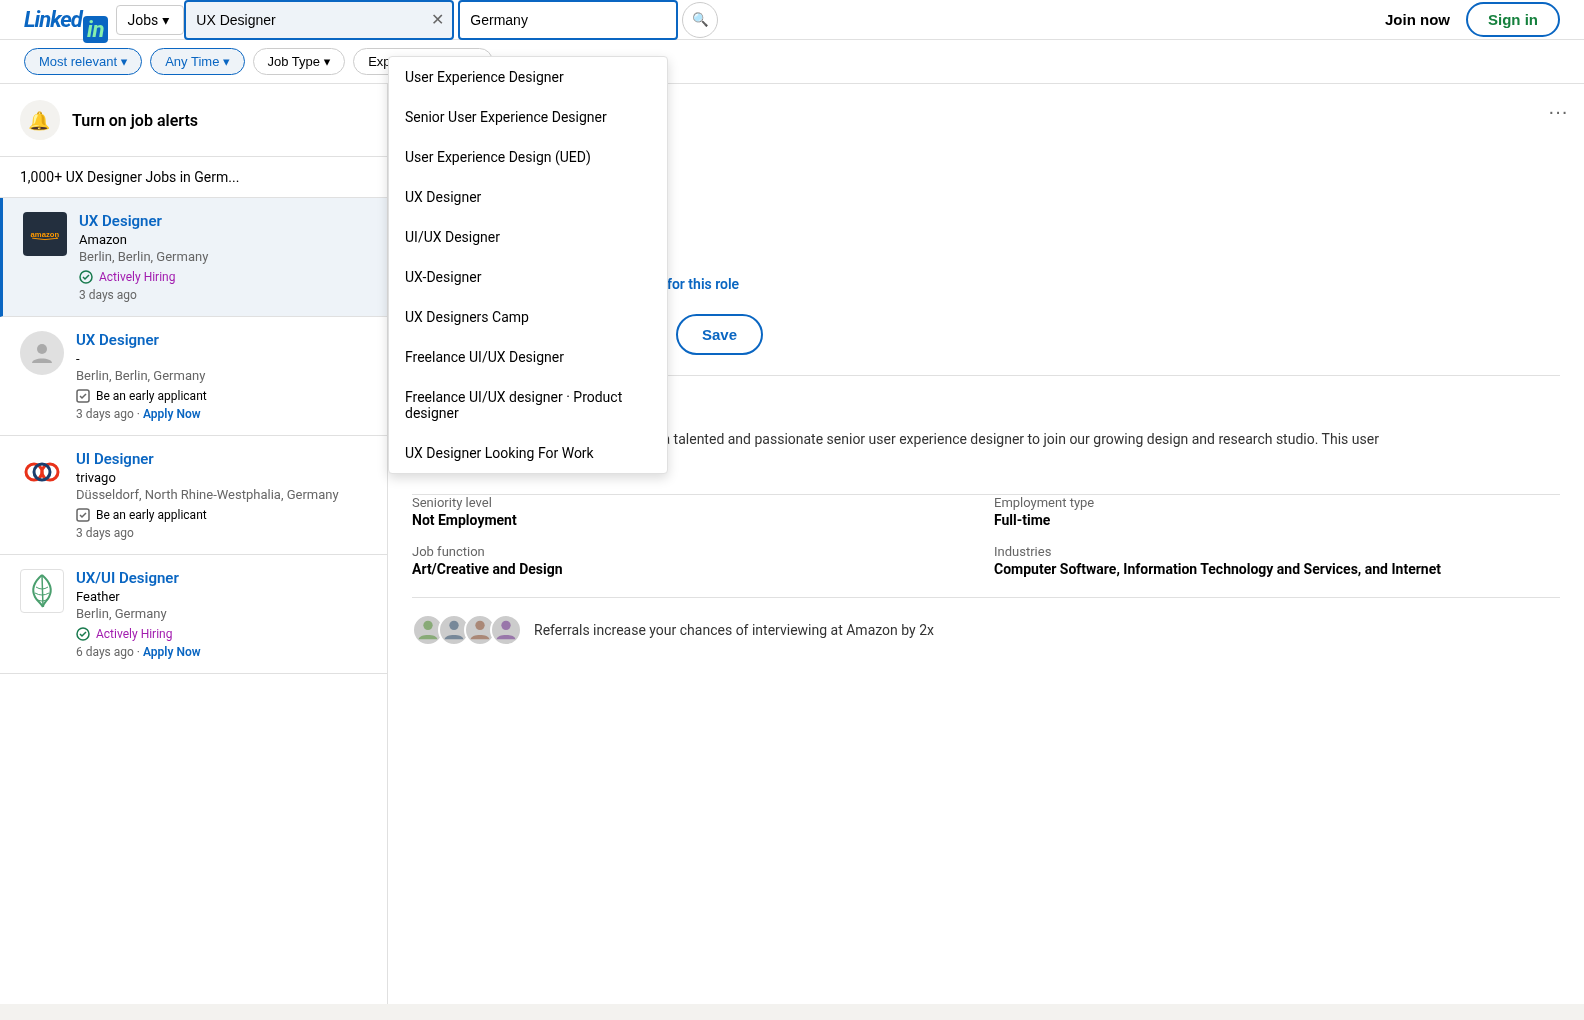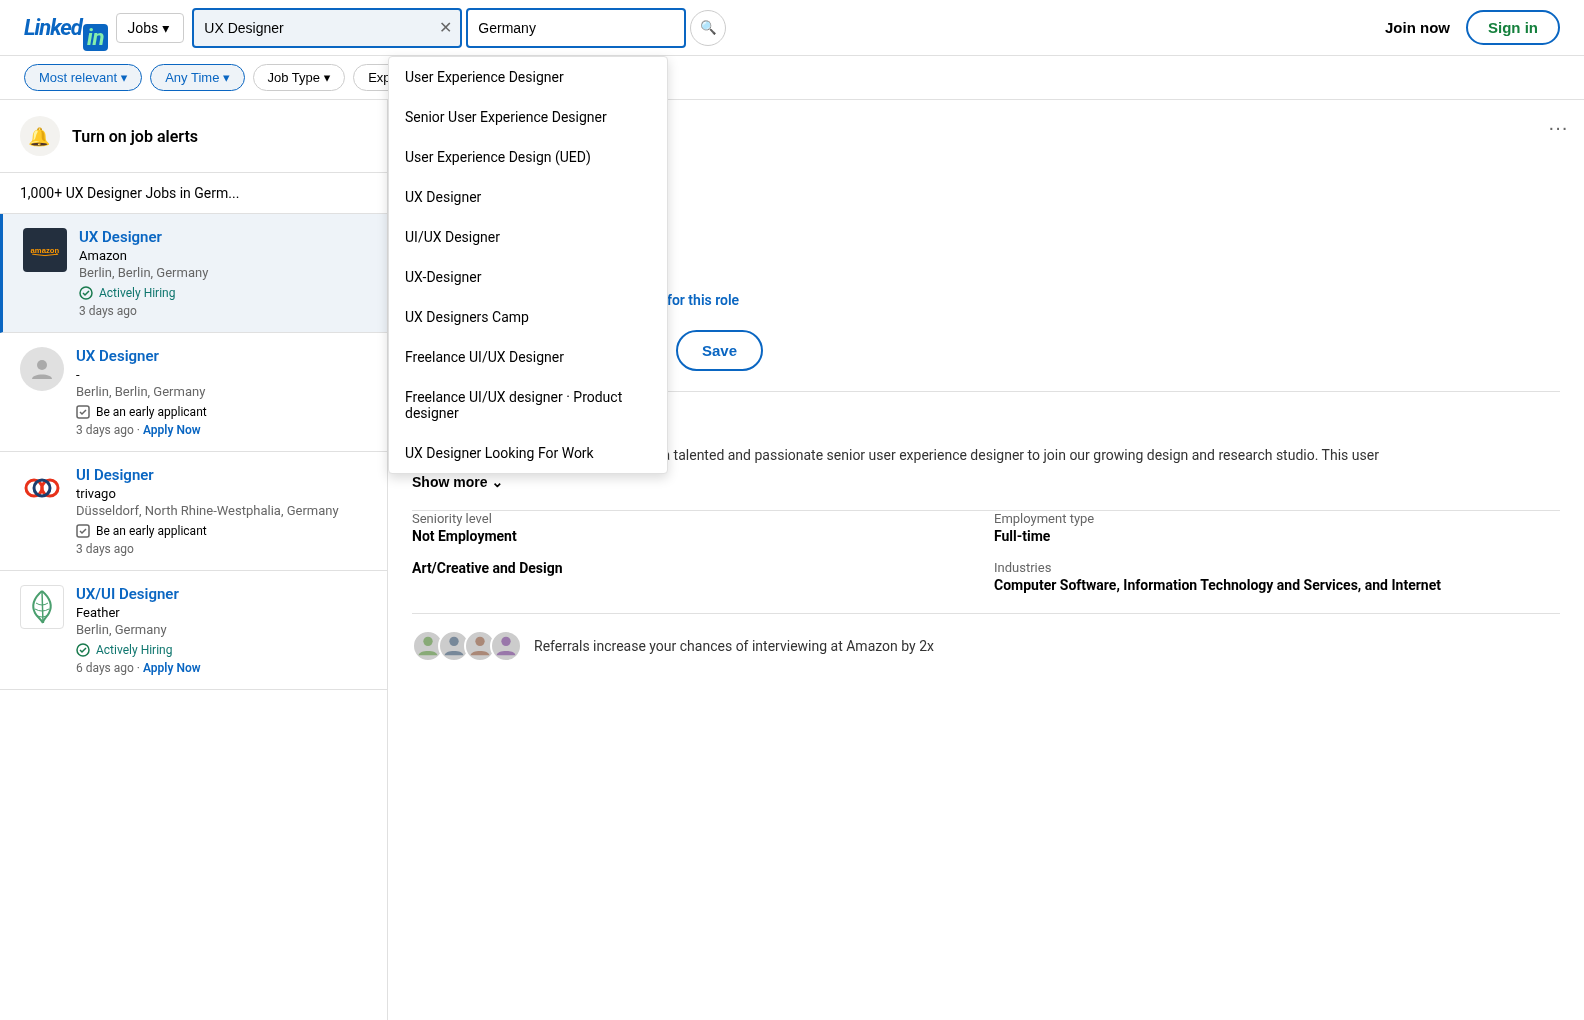--- a/index.html
+++ b/index.html
@@ -5,21 +5,21 @@
     * { box-sizing: border-box; margin: 0; padding: 0; }
     body { font-family: -apple-system, BlinkMacSystemFont, 'Segoe UI', Roboto, sans-serif; background: #f3f2ef; color: #000; font-size: 14px; }
 
     
     .header {
       background: #fff;
       border-bottom: 1px solid #e0e0e0;
       display: flex;
       align-items: center;
       padding: 0 24px;
-      height: 56px;
+      height: 40px;
       position: relative;
       z-index: 100;
     }
     .linkedin-logo {
       display: flex;
       align-items: center;
       margin-right: 8px;
     }
     .linkedin-logo-text {
       font-size: 22px;
@@ -38,21 +38,21 @@
       border-radius: 4px;
       margin-left: 1px;
       margin-top: 20px;
     }
     .jobs-dropdown {
       display: flex;
       align-items: center;
       border: 1px solid #ccc;
       border-radius: 4px;
       padding: 6px 10px;
-      margin-right: 8px;
+      margin-right: 0;
       cursor: pointer;
       font-size: 14px;
       background: #fff;
       text-align: center;
     }
     .jobs-dropdown span { margin-right: 4px; }
     .search-container {
       position: relative;
       display: flex;
       align-items: center;
@@ -296,21 +296,21 @@
     .job-location {
       font-size: 13px;
       color: #666;
       margin-bottom: 6px;
     }
     .job-badge {
       display: flex;
       align-items: center;
       gap: 6px;
       font-size: 12px;
-      color: #0f766e;
+      color: #a21caf;
       margin-bottom: 4px;
     }
     .job-badge-early {
       display: flex;
       align-items: center;
       gap: 6px;
       font-size: 12px;
       color: #000;
       margin-bottom: 4px;
     }
@@ -715,20 +715,21 @@
     <div class="job-details-grid">
       <div>
         <div class="detail-label">Seniority level</div>
         <div class="detail-value">Not Employment</div>
       </div>
       <div>
         <div class="detail-label">Employment type</div>
         <div class="detail-value">Full-time</div>
       </div>
       <div>
+        <div class="detail-label">Job function</div>
         <div class="detail-value">Art/Creative and Design</div>
       </div>
       <div>
         <div class="detail-label">Industries</div>
         <div class="detail-value">Computer Software, Information Technology and Services, and Internet</div>
       </div>
     </div>
 
     <div class="divider"></div>
 

